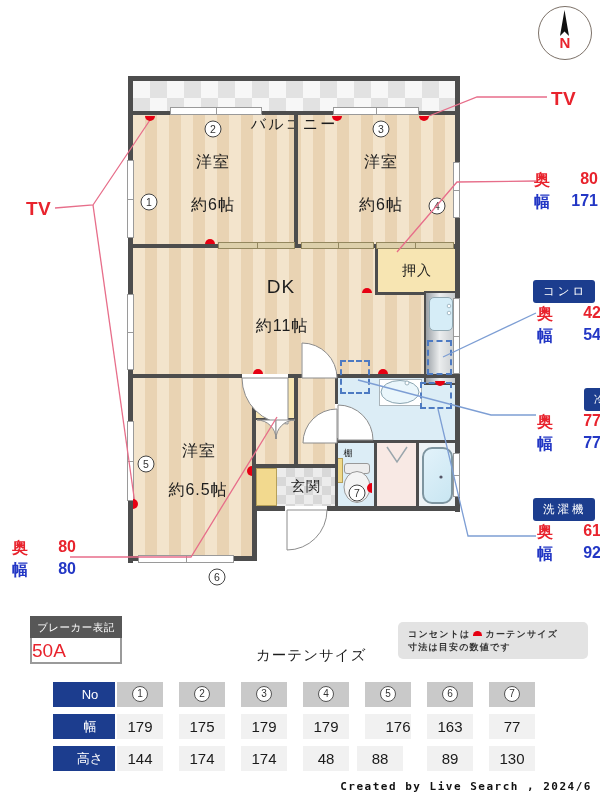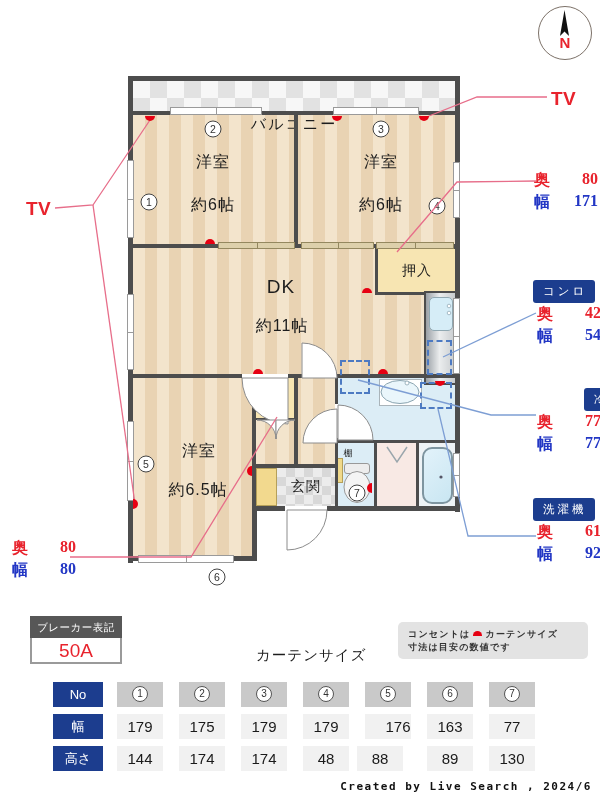--- a/index.html
+++ b/index.html
@@ -19,25 +19,25 @@
   .slide:after{content:"";position:absolute;left:50%;top:0;bottom:0;width:1px;background:#94885f;}
   .dashed{position:absolute;border:2px dashed #4d7ac2;box-sizing:border-box;}
   .rmname{position:absolute;transform:translate(-50%,-50%);font-size:16px;color:#1d1d1d;white-space:nowrap;letter-spacing:1px;}
   .marker{position:absolute;width:17px;height:17px;border:1.2px solid #444;border-radius:50%;background:#fff;
           font-size:10.5px;line-height:15px;text-align:center;color:#333;box-sizing:border-box;transform:translate(-50%,-50%);}
   .tv{position:absolute;color:#e8232d;font-size:19px;font-weight:bold;letter-spacing:0.5px;}
   .pill{position:absolute;background:#1c3d8e;color:#fff;font-size:11.5px;letter-spacing:3px;
         padding:4px 8px 4px 10px;border-radius:3px;white-space:nowrap;}
   .dim{position:absolute;width:64px;display:flex;justify-content:space-between;font-size:16px;font-weight:600;white-space:nowrap;}
   .oku{color:#e8232d;} .haba{color:#2337c5;}
-  .dim .v{text-align:right;font-family:Liberation Serif, serif;}
+  .dim .v{text-align:right;}
   .dome{display:inline-block;width:9px;height:5px;background:#e60012;border-radius:5px 5px 0 0;margin:0 3px 1px 3px;vertical-align:baseline;}
   .cell{position:absolute;width:46px;height:25px;text-align:center;box-sizing:border-box;}
   .rowlab{position:absolute;width:50px;height:25px;background:#1c3d8e;color:#fff;font-size:13px;
-          line-height:25px;text-align:center;}
+          line-height:25px;text-align:center;padding-left:12px;}
   .num{background:#f1f1f1;font-size:15px;line-height:25px;color:#1a1a1a;}
   .hdr{background:#c9c9c9;}
   .tcirc{display:inline-block;width:16px;height:16px;margin-top:4px;border:1px solid #555;border-radius:50%;
          background:#fff;font-size:10px;line-height:14px;text-align:center;box-sizing:border-box;color:#333;}
   svg{position:absolute;left:0;top:0;pointer-events:none;}
 </style>
 </head>
 <body>
 
 <div id="page">
@@ -237,21 +237,21 @@
     <span class="oku">奥</span>
       <span class="v oku">80</span>
   </div>
   <div class="dim" style="left:12px;top:560px;">
     <span class="haba">幅</span>
       <span class="v haba">80</span>
   </div>
 
   <div class="abs" style="left:14px;top:616px;width:92px;margin-left:16px;">
     <div style="background:#575757;color:#fff;font-size:10.5px;text-align:center;line-height:22px;height:22px;letter-spacing:0.5px;">ブレーカー表記</div>
-    <div style="background:#fff;border:2px solid #9a9a9a;border-top:none;color:#e8232d;font-size:19px;text-align:center;line-height:26px;height:26px;box-sizing:border-box;">50A</div>
+    <div style="background:#fff;border:2px solid #9a9a9a;border-top:none;color:#e8232d;font-size:19px;line-height:26px;height:26px;box-sizing:border-box;">50A</div>
   </div>
 
   <div class="abs" style="left:256px;top:646px;font-size:14.5px;letter-spacing:1px;color:#1d1d1d;">カーテンサイズ</div>
 
   <div class="abs" style="left:398px;top:622px;width:190px;height:37px;background:#e3e3e3;border-radius:5px;padding:6px 0 0 10px;box-sizing:border-box;font-size:9px;font-weight:bold;letter-spacing:1.2px;color:#333;line-height:13px;">
     <div><span>コンセントは</span><span class="dome"></span><span>カーテンサイズ</span></div>
     <div>寸法は目安の数値です</div>
   </div>
 
   <div class="rowlab" style="left:53px;top:682px;">No</div>

